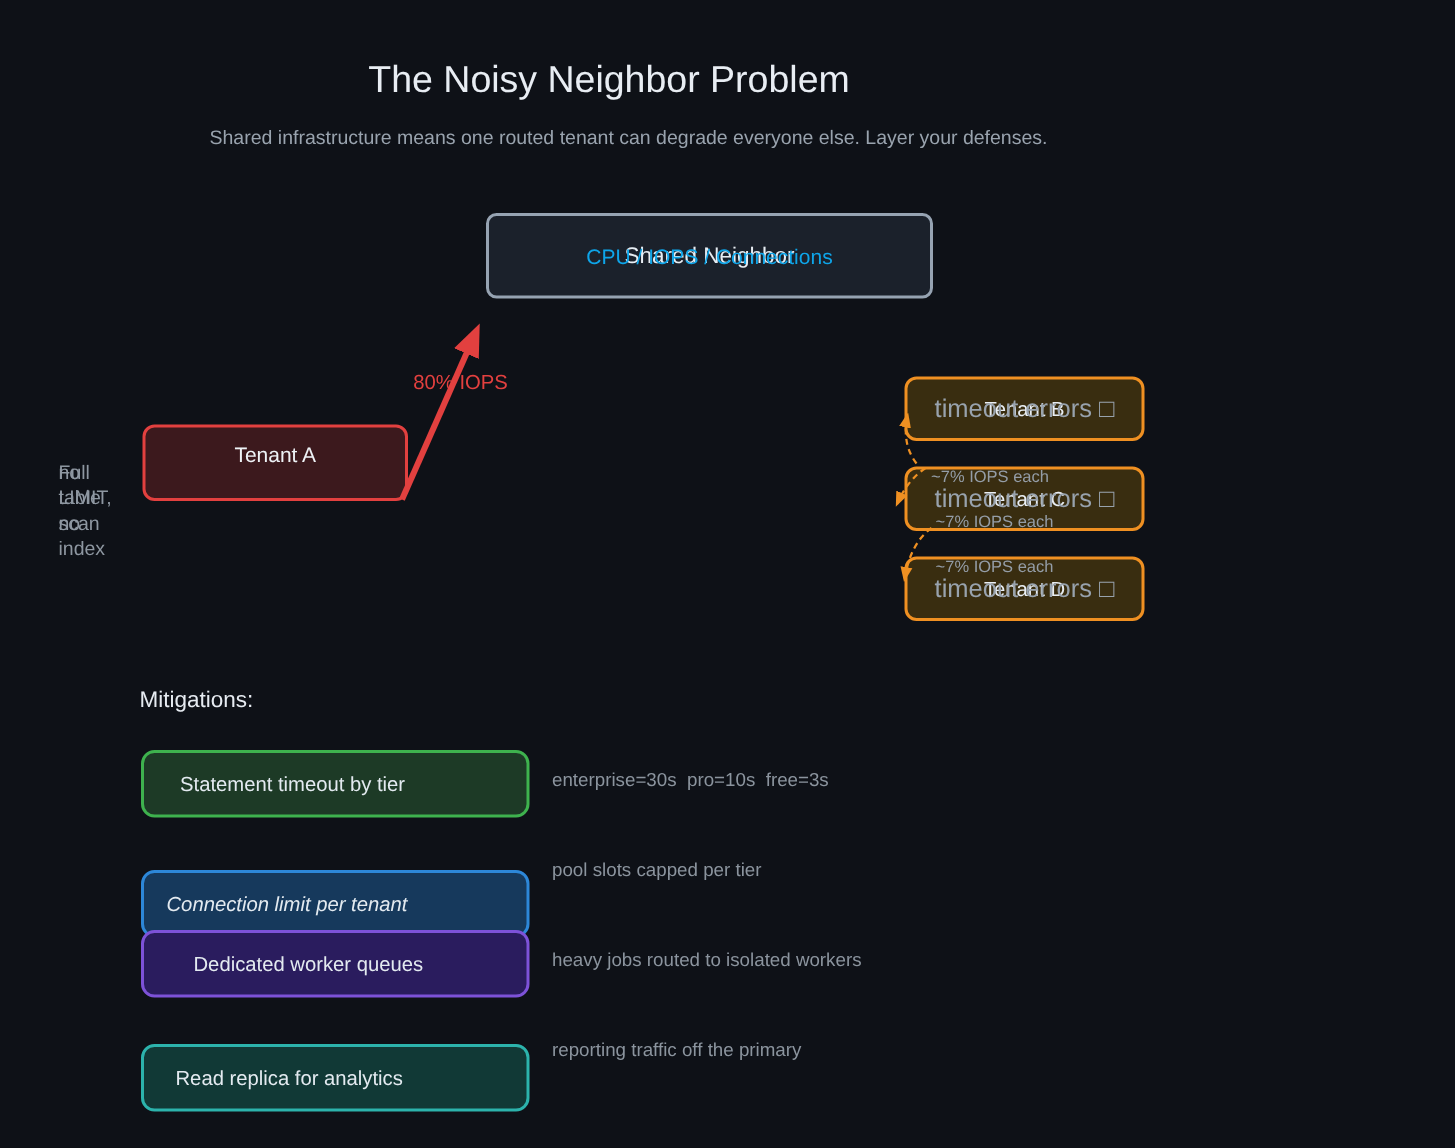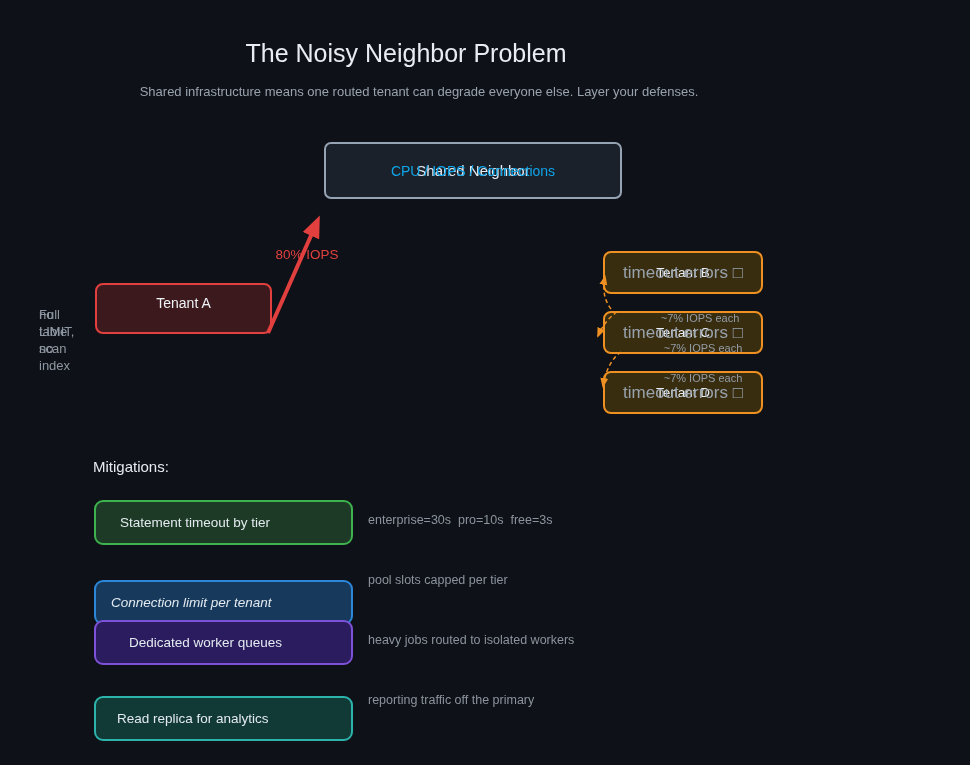--- a/index.html
+++ b/index.html
@@ -30,21 +30,21 @@
   .arrow-label{left:307px;top:247px;transform:translateX(-50%);font-size:13.5px;
       color:var(--red,#e2403f);z-index:1;white-space:nowrap;}
 
   .tenant{left:603px;width:160px;height:43px;border:2.5px solid var(--orange,#ef9022);
       background:var(--orange-fill,#392d10);border-radius:8px;display:flex;flex-direction:column;
       align-items:center;justify-content:center;}
   .tenant .tlabel{position:static;font-size:13.5px;line-height:16px;color:#e9eef3;}
   .tenant .tstatus{position:static;font-size:17px;line-height:15px;color:#98a2ad;}
   .tb{top:251px}.tc{top:311px}.td{top:371px}
 
-  .iops{transform:translate(-50%,-50%);font-size:11px;color:#949da7;z-index:3;white-space:nowrap;margin-left:40px;}
+  .iops{transform:translate(-50%,-50%);font-size:11px;color:#949da7;z-index:3;white-space:nowrap;}
   .i0{left:660px;top:318px}.i1{left:663px;top:348px}.i2{left:663px;top:378px}
 
   .mhead{left:93px;top:458px;font-size:15px;color:#e6ebf1;}
   .mbox{left:94px;width:259px;height:45px;border-style:solid;border-width:2.5px;border-radius:9px;
       display:flex;align-items:center;}
   .m0{top:500px;border-color:var(--mit0-border,#3eb24e);background:var(--mit0-fill,#1d3a26);}
   .m1{top:580px;border-color:var(--mit1-border,#2d87d8);background:var(--mit1-fill,#16395c);font-style:italic;}
   .m2{top:620px;border-color:var(--mit2-border,#7d52d8);background:var(--mit2-fill,#2a1c5e);}
   .m3{top:680px;border-color:var(--mit3-border,#2cb3ac);background:var(--mit3-fill,#113936);margin-top:16px;}
   .mlabel{position:static;font-size:13.5px;color:#e3eaf0;white-space:nowrap;}

